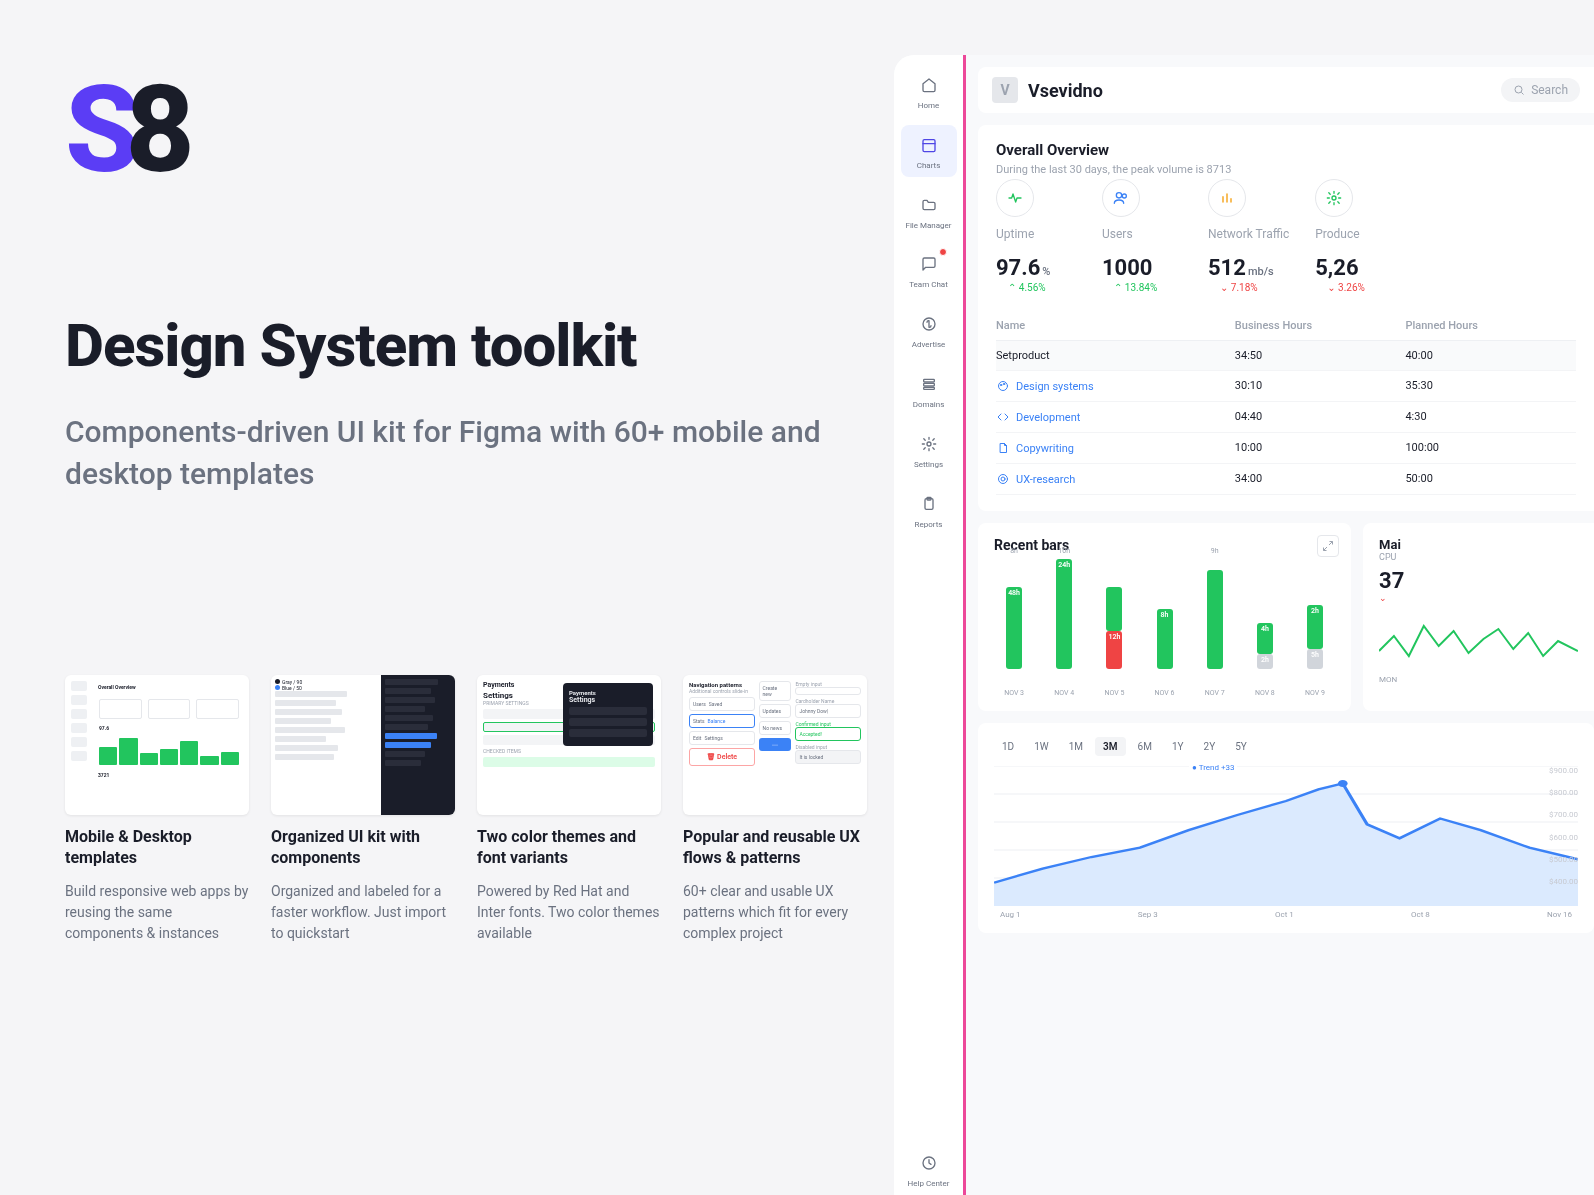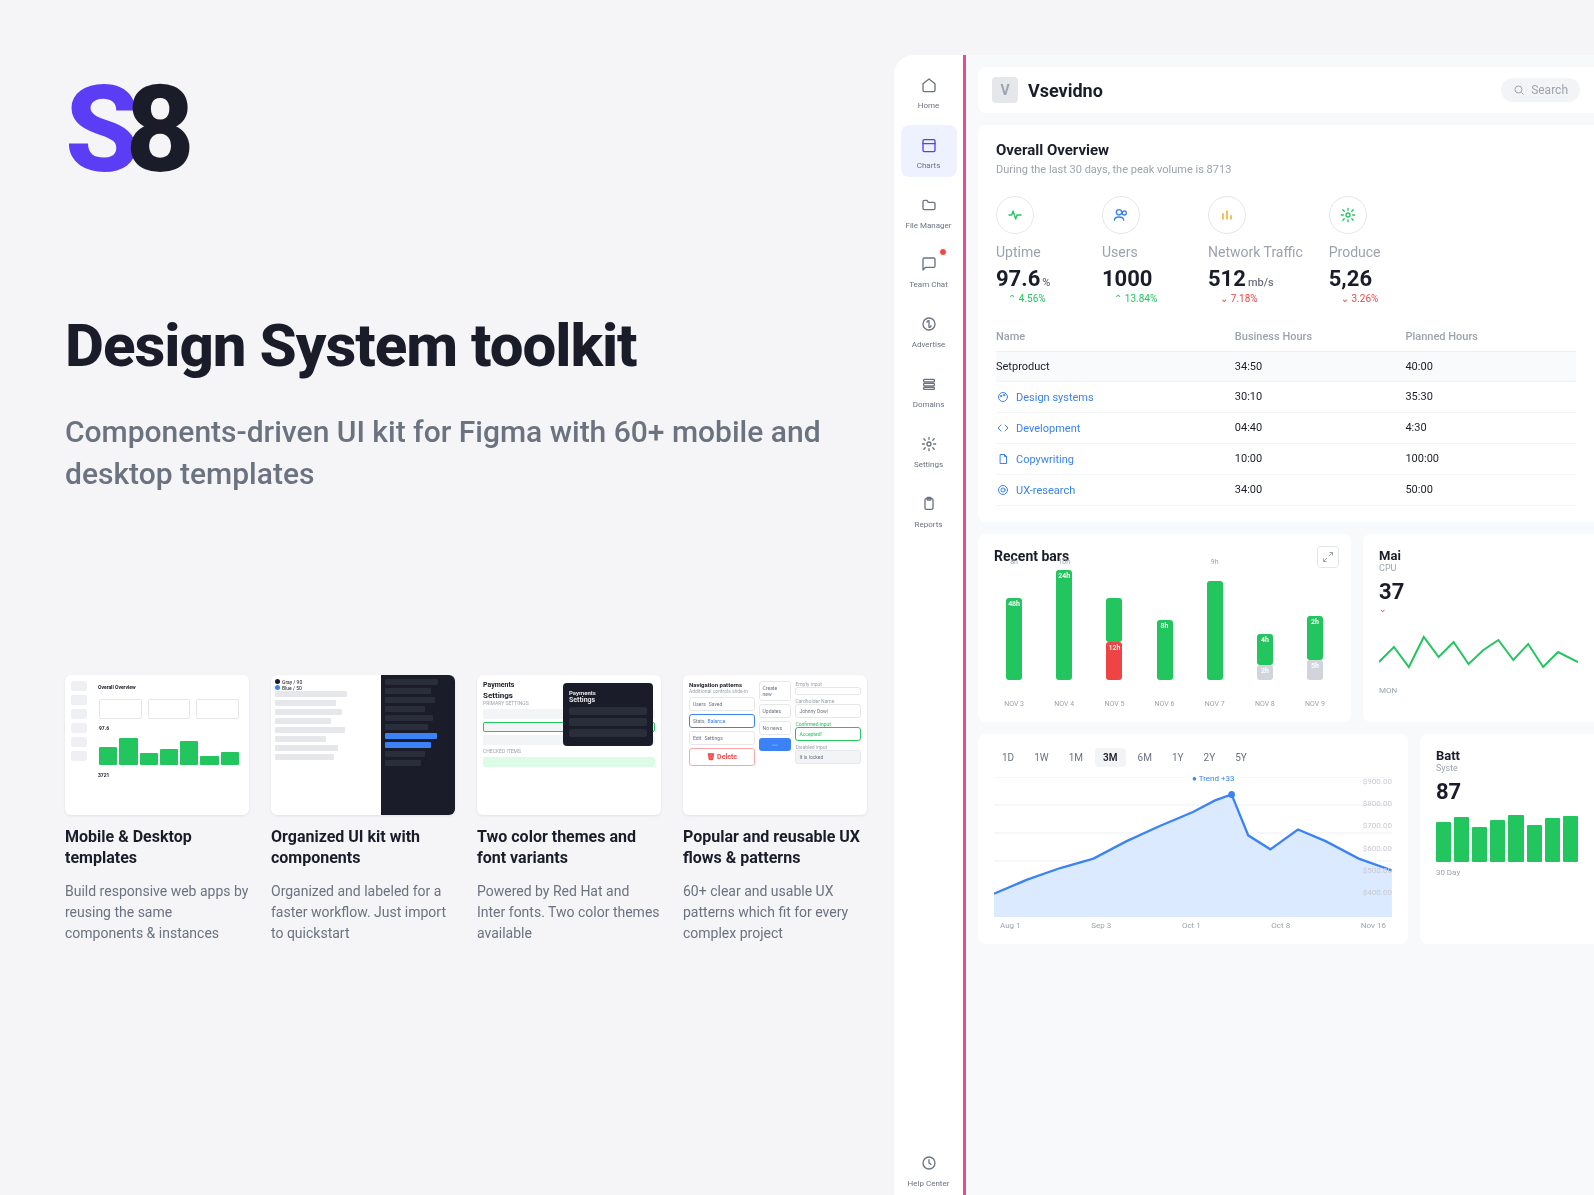--- a/index.html
+++ b/index.html
@@ -177,28 +177,28 @@
 .topbar .spacer { flex: 1; }
 .topbar .search {
   display: flex; align-items: center; gap: 6px;
   background: #f3f4f6; border-radius: 16px; padding: 5px 12px;
   color: #9ca3af; font-size: 12px;
 }
 
 
 .card { background: #fff; border-radius: 8px 0 0 8px; padding: 16px 18px; }
 .ov-title { font-size: 15px; font-weight: 700; margin-bottom: 4px; }
-.ov-sub { font-size: 11px; color: #9ca3af; margin-bottom: 20px; }
+.ov-sub { font-size: 11px; color: #9ca3af; margin-bottom: 3px; }
 .metrics { display: flex; gap: 26px; margin-bottom: 18px; }
 .metric { flex: 0 0 auto; min-width: 80px; }
 .metric .m-icon {
   width: 38px; height: 38px; border-radius: 50%; border: 1px solid #e5e7eb;
   display: flex; align-items: center; justify-content: center; margin-bottom: 10px;
 }
-.metric .m-label { font-size: 14px; color: #9ca3af; margin-bottom: 6px; }
+.metric .m-label { font-size: 12px; color: #9ca3af; margin-bottom: 14px; }
 .metric .m-val { font-size: 22px; font-weight: 700; color: #1a1d29; }
 .metric .m-unit { font-size: 11px; font-weight: 500; color: #6b7280; margin-left: 2px; }
 .metric .m-delta { font-size: 10px; margin-top: 2px; display:flex; align-items:center; gap:3px;margin-left:12px; }
 .delta-up { color: #22c55e; }
 .delta-down { color: #ef4444; }
 
 
 .tbl { width: 100%; font-size: 11px; }
 .tbl-head, .tbl-row { display: flex; padding: 8px 0; }
 .tbl-head { color: #9ca3af; font-weight: 500; border-bottom: 1px solid #eef0f3; }
@@ -747,33 +747,17 @@
           </div>
           <div class="x-ticks" id="xticks">
               <span>Aug 1</span>
               <span>Sep 3</span>
               <span>Oct 1</span>
               <span>Oct 8</span>
               <span>Nov 16</span>
             </div>
         </div>
 
-        <div class="batt-card">
-          <div class="cpu-title">Batt</div>
-          <div class="cpu-sub">Syste</div>
-          <div class="cpu-val">87</div>
-          <div class="batt-bars">
-            <div style="height:80%"></div>
-              <div style="height:90%"></div>
-              <div style="height:70%"></div>
-            <div style="height:85%"></div>
-              <div style="height:95%"></div>
-              <div style="height:75%"></div>
-            <div style="height:88%"></div>
-              <div style="height:92%"></div>
-          </div>
-          <div style="font-size:8px;color:#9ca3af;margin-top:6px">30 Day</div>
-        </div>
       </div>
 
     </div>
   </div>
 </div>
 
 </body></html>

